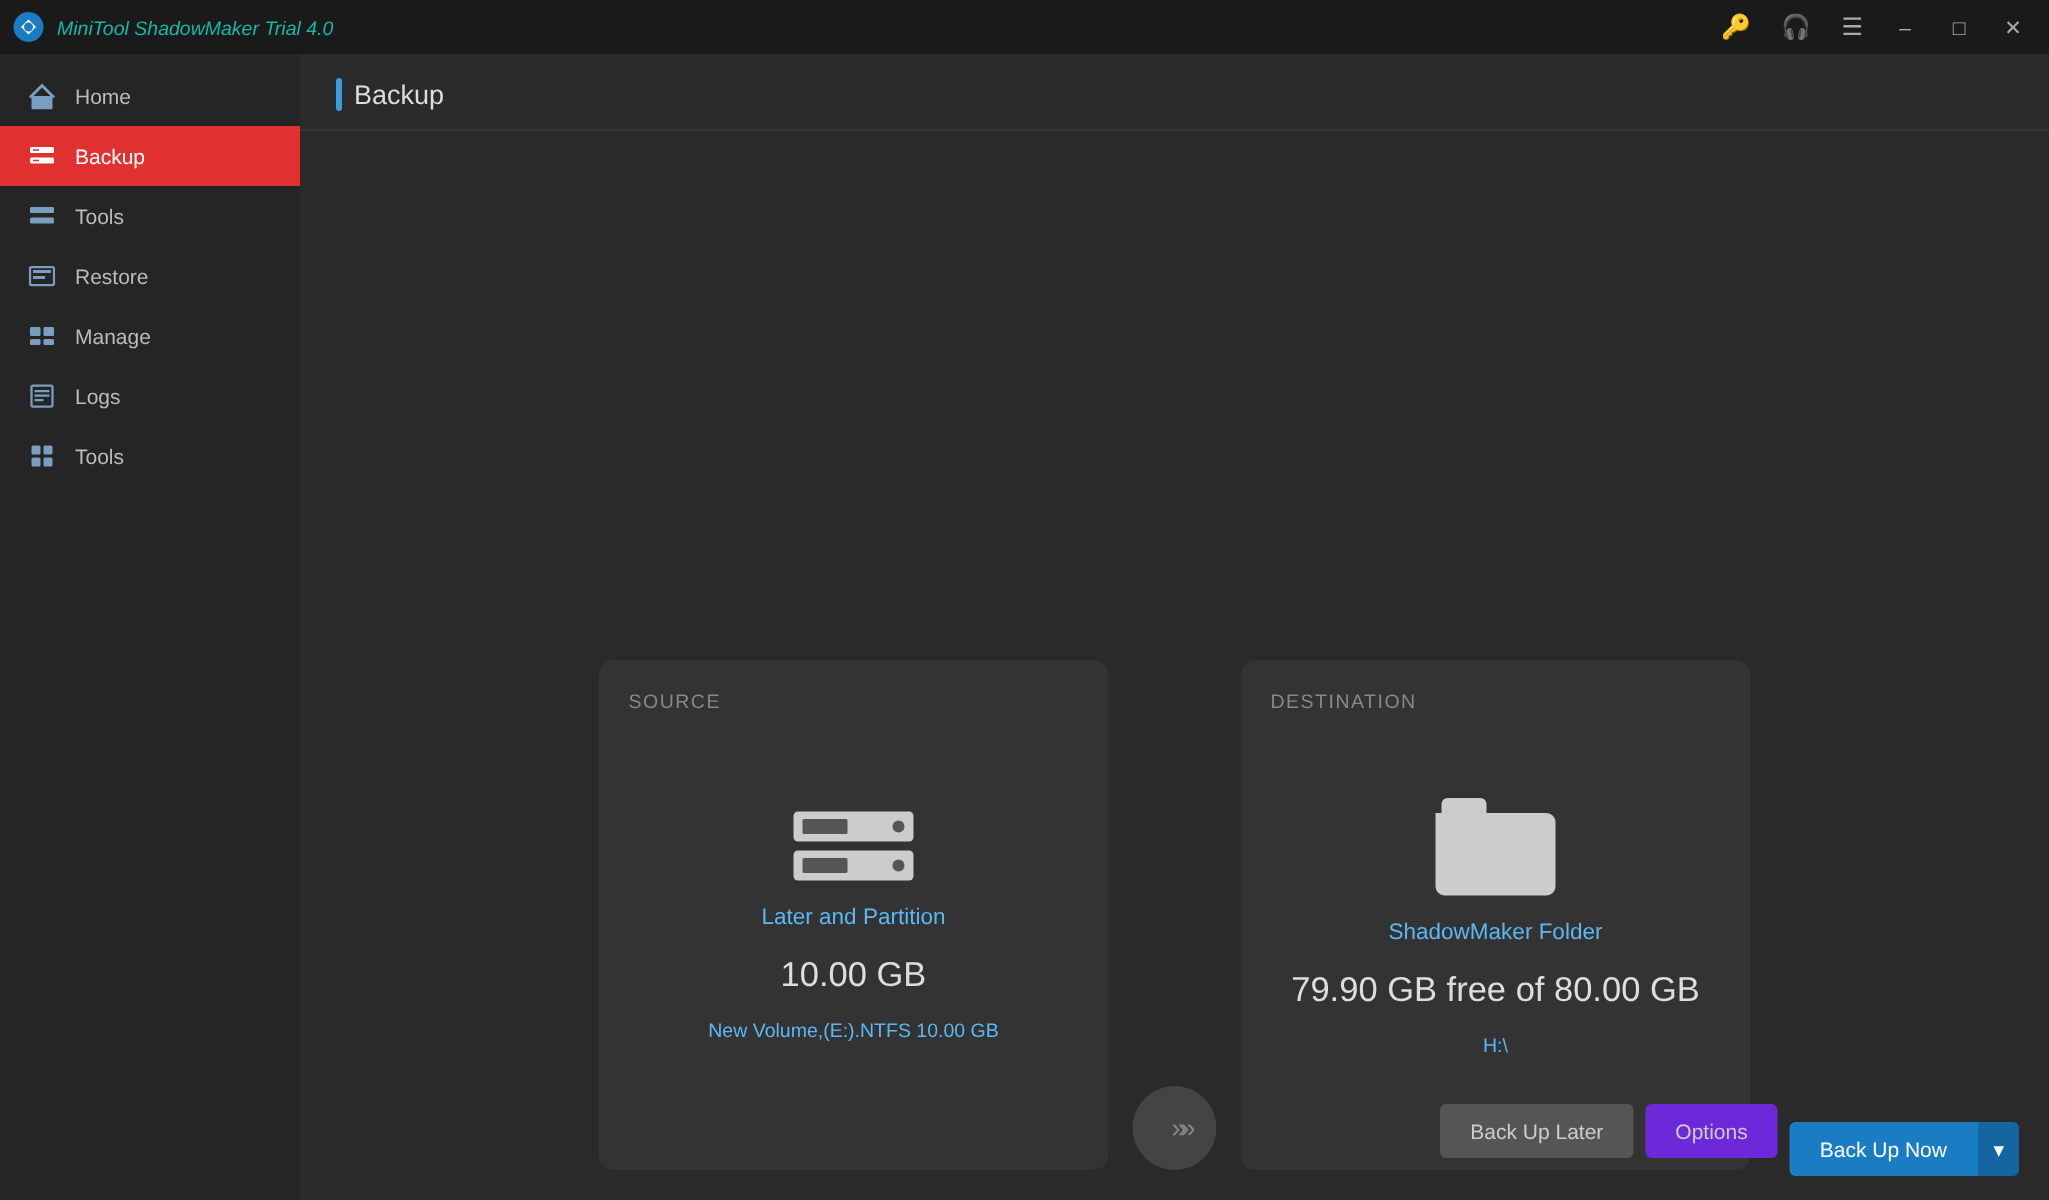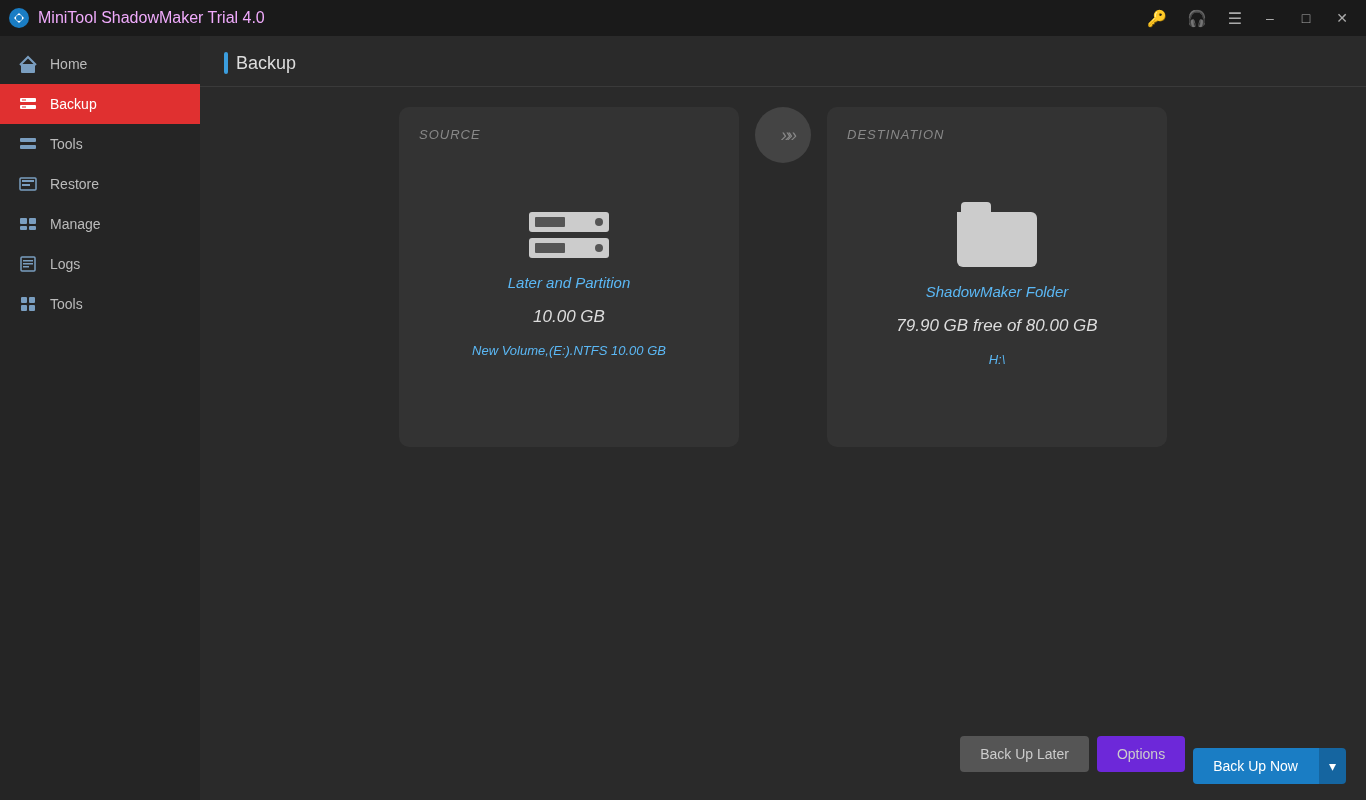--- a/index.html
+++ b/index.html
@@ -24,23 +24,24 @@
       padding: 0 8px;
       flex-shrink: 0;
     }
     .title-bar-logo {
       width: 22px;
       height: 22px;
       margin-right: 8px;
       flex-shrink: 0;
     }
     .title-bar-title {
-      color: #f0abfc;
-      font-size: 16px;
-      flex: 1;
+      color: #14b8a6;
+      font-size: 13px;
+      flex: 1;
+      font-style: italic;
     }
     .title-bar-controls {
       display: flex;
       gap: 4px;
       align-items: center;
     }
     .title-bar-icon {
       color: #aaa;
       font-size: 16px;
       padding: 4px 8px;
@@ -128,25 +129,24 @@
     .page-header-title {
       font-size: 18px;
       color: #ddd;
       font-weight: 400;
     }
 
     
     .backup-area {
       flex: 1;
       display: flex;
-      align-items: flex-start;
+      align-items: flex-end;
       justify-content: center;
       gap: 0;
       padding: 20px;
-      font-style: italic;
     }
 
     .backup-card {
       background: #333;
       border-radius: 10px;
       width: 340px;
       height: 340px;
       display: flex;
       flex-direction: column;
       align-items: center;
@@ -170,21 +170,21 @@
       align-items: center;
       gap: 16px;
       flex: 1;
       justify-content: center;
     }
     .card-type {
       font-size: 15px;
       color: #5bb8f5;
     }
     .card-size {
-      font-size: 17px;
+      font-size: 23px;
       color: #ddd;
     }
     .card-detail {
       font-size: 13px;
       color: #5bb8f5;
     }
 
     
     .disk-icon {
       display: flex;

